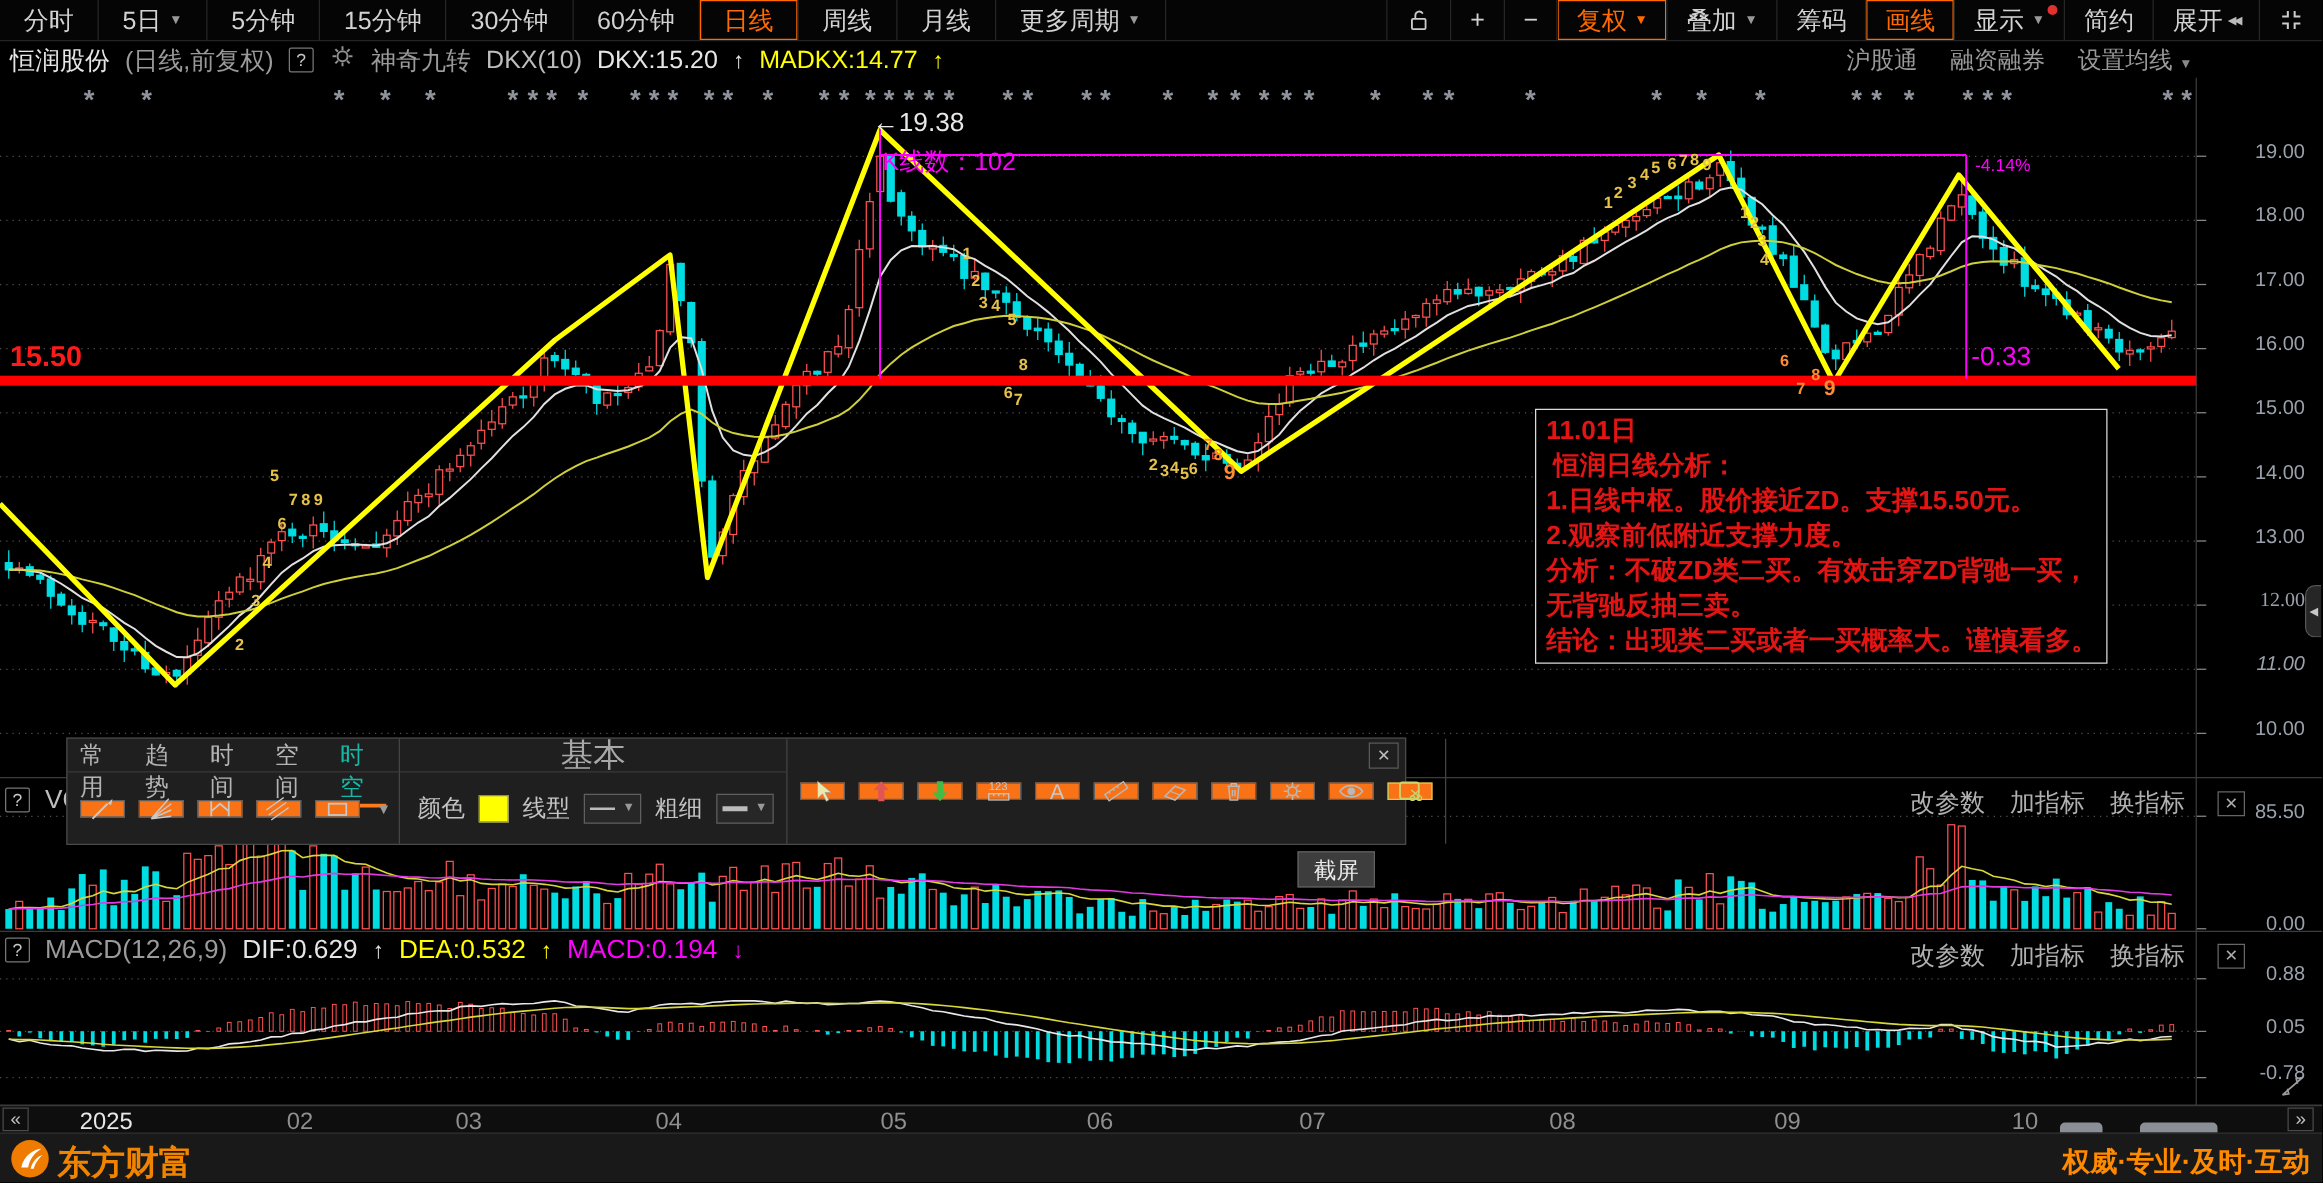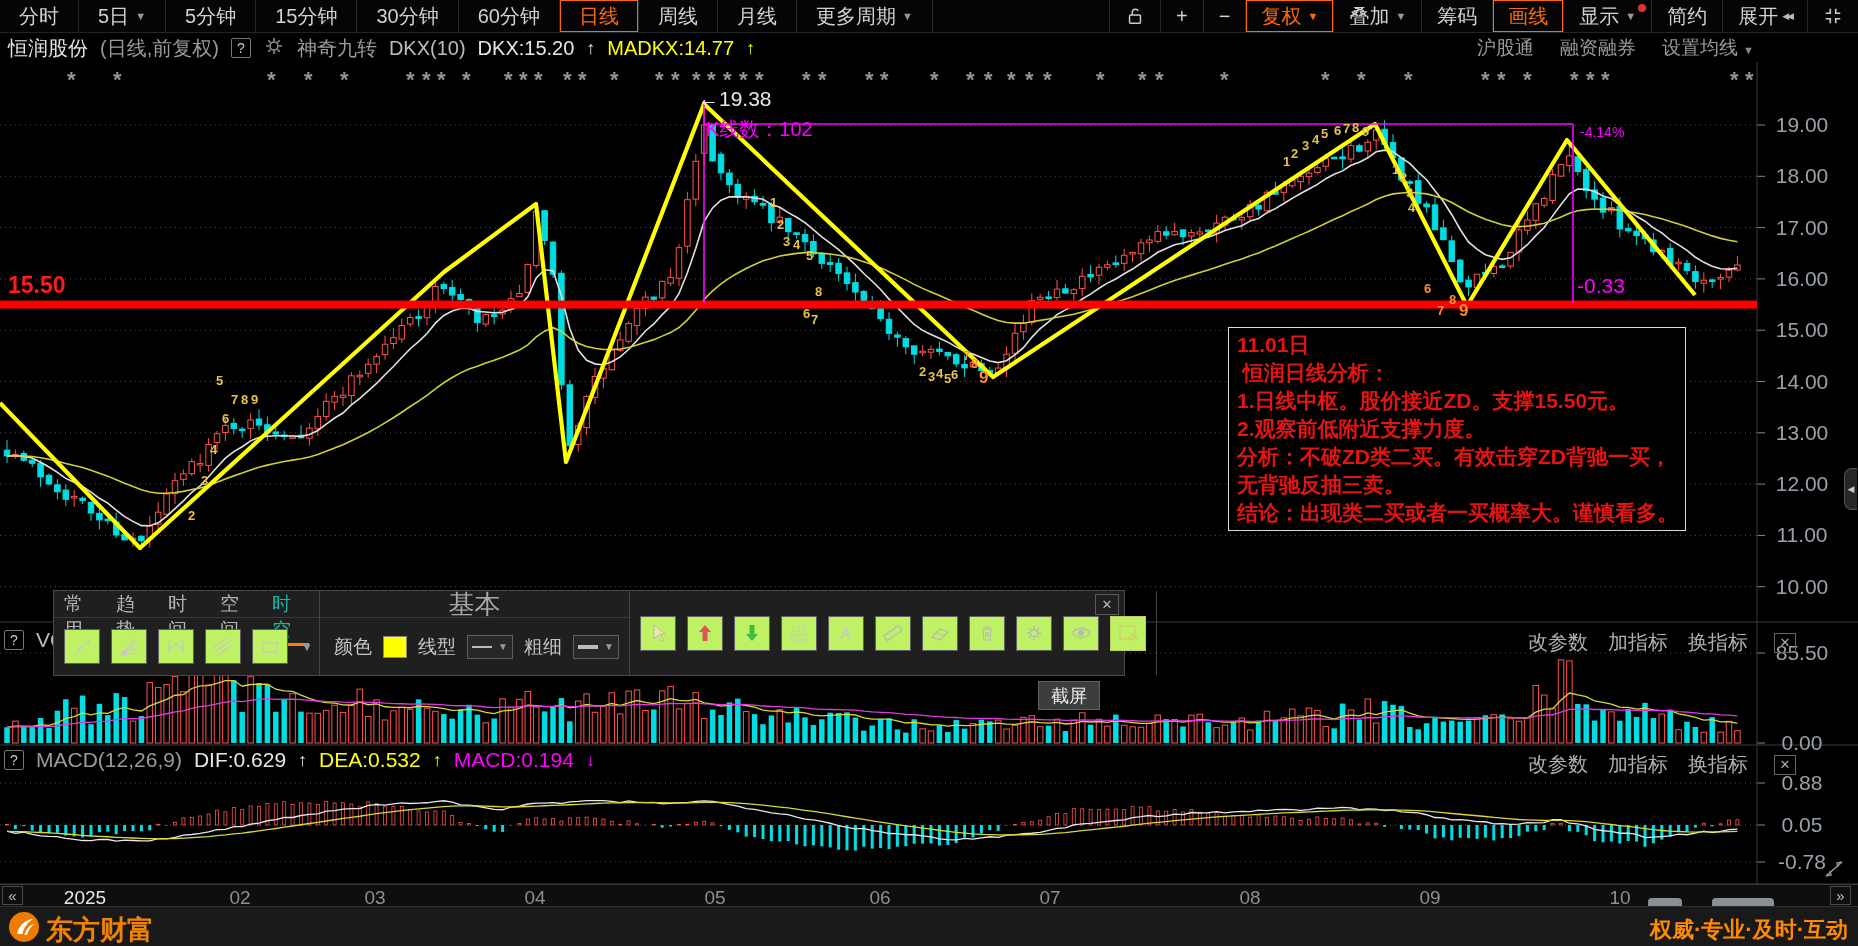--- a/index.html
+++ b/index.html
@@ -20,21 +20,21 @@
   .pb-item .dblarrow{font-size:9px;color:#bbb;margin-left:4px;letter-spacing:-2px}
   .pb-item svg{display:block}
   
   #infobar{position:absolute;top:34px;left:0;right:0;height:28px;display:flex;align-items:center;gap:12px;padding:0 8px;font-size:20px;z-index:8;background:#000}
   .t-white{color:#e6e6e6}.t-dim{color:#9a9a9a}.t-dim2{color:#bdbdbd}.t-yellow{color:#ffff00}
   .helpbox{width:20px;height:20px;border:1px solid #777;border-radius:2px;color:#c8c8c8;font-size:14px;display:flex;align-items:center;justify-content:center}
   #ib-right{position:absolute;right:104px;top:0;height:28px;display:flex;align-items:center;gap:26px;color:#9a9a9a;font-size:19px}
   #ib-right .caret{font-size:11px;color:#888;margin-left:5px}
   .arr{font-size:18px}
   
-  .axlbl{position:absolute;width:84px;text-align:center;font-size:21px;color:#9aa1aa}
+  .axlbl{position:absolute;width:84px;text-align:right;font-size:16px;color:#9aa1aa}
   .astk{position:absolute;color:#8f949c;font-size:22px;font-weight:bold;line-height:20px}
   .tdm{position:absolute;font-weight:bold;font-size:13px;line-height:13px}
   .tdm.big{font-size:17px}
   .lbl{position:absolute;white-space: nowrap;}
   #lbl-support{left:8px;top:272px;color:#ff1a1a;font-size:23px;font-weight:bold}
   #lbl-peak{left:698px;top:87px;color:#e8e8e8;font-size:21px}
   #lbl-kcount{left:706px;top:116px;color:#ff00ff;font-size:20px}
   #lbl-pct{left:1580px;top:124px;color:#ff00ff;font-size:14px}
   #lbl-diff{left:1577px;top:274px;color:#ff00ff;font-size:21px}
   #note-box{position:absolute;left:1228px;top:327px;width:458px;border:1px solid #dcdcdc;background:#000;color:#e41414;font-size:21px;font-weight:bold;line-height:28px;padding:3px 8px;white-space:pre;z-index:4}
@@ -49,21 +49,21 @@
   
   #drawbar{position:absolute;left:53px;top:590px;width:1072px;height:86px;background:#1f1f1f;border:1px solid #4a4a4a;display:flex;z-index:6}
   .db-sec{border-right:1px solid #444;display:flex;flex-direction:column}
   .db-sec:last-child{border-right:none}
   .db-head{height:27px;border-bottom:1px solid #3a3a3a;display:flex;align-items:center}
   .db-title{justify-content:center;color:#a8a8a8;font-size:26px}
   #db-tabs{display:flex;gap:15px;padding:0 10px;height:100%;align-items:flex-start}
   .db-tab{font-size:19px;color:#b4b4b4;display:flex;align-items:center;cursor:pointer;border-bottom:3px solid transparent}
   .db-tab.active{color:#14b8a6;border-bottom-color:#ff7a1a}
   .db-body{flex:1;display:flex;align-items:center;gap:11px;padding:0 10px}
-  .db-btn{width:36px;height:35px;border:1px solid #5f5f5f;background:#bef264;display:flex;align-items:center;justify-content:center;cursor:pointer;flex:none}
+  .db-btn{width:36px;height:14px;border:1px solid #5f5f5f;background:#f97316;display:flex;align-items:center;justify-content:center;cursor:pointer;flex:none}
   .db-btn.hl{border-color:#c6cf5e}
   .db-caret{color:#999;font-size:12px;margin-left:2px}
   .db-lbl{font-size:19px;color:#c4c4c4;white-space:nowrap}
   #color-swatch{width:24px;height:22px;border:1px solid #888;flex:none}
   .db-dd{width:46px;height:24px;border:1px solid #5f5f5f;background:#272727;display:flex;align-items:center;justify-content:space-between;padding:0 4px;flex:none}
   .db-dd .ln{display:block;width:20px;height:2px;background:#bbb}
   .db-dd .ln.thick{height:4px}
   .db-dd .caret{font-size:10px;color:#999;font-style:normal}
   #db-close{position:absolute;right:5px;top:3px;width:24px;height:21px;border:1px solid #5a5a5a;color:#bbb;font-size:13px;display:flex;align-items:center;justify-content:center;cursor:pointer}
   #tooltip{position:absolute;left:1038px;top:681px;width:62px;height:29px;background:#3d3d3d;border:1px solid #606060;color:#ececec;font-size:18px;display:flex;align-items:center;justify-content:center;z-index:7}
@@ -978,22 +978,22 @@
     <div class="lbl" id="lbl-pct">-4.14%</div>
     <div class="lbl" id="lbl-diff">-0.33</div>
     <div id="note-box"><div style="pointer-events: none;">11.01日</div><div style="pointer-events: none;"> 恒润日线分析：</div><div style="pointer-events: none;">1.日线中枢。股价接近ZD。支撑15.50元。</div><div style="pointer-events: none;">2.观察前低附近支撑力度。</div><div style="pointer-events: none;">分析：不破ZD类二买。有效击穿ZD背驰一买，</div><div style="pointer-events: none;">无背驰反抽三卖。</div><div style="pointer-events: none;">结论：出现类二买或者一买概率大。谨慎看多。</div></div>
   <div class="axlbl" style="left: 1760px; top: 113px;">19.00</div>
       <div class="axlbl" style="left: 1760px; top: 164.3px;">18.00</div>
       <div class="axlbl" style="left: 1760px; top: 215.6px;">17.00</div>
       <div class="axlbl" style="left: 1760px; top: 266.9px;">16.00</div>
       <div class="axlbl" style="left: 1760px; top: 318.2px;">15.00</div>
       <div class="axlbl" style="left: 1760px; top: 369.5px;">14.00</div>
       <div class="axlbl" style="left: 1760px; top: 420.8px;">13.00</div>
-      <div class="axlbl" style="left: 1760px; top: 472.1px;">12.00</div>
-      <div class="axlbl" style="left: 1760px; top: 523.4px;">11.00</div>
+      <div class="axlbl" style="left: 1760px; top: 472.1px; font-family: Liberation Serif, serif;">12.00</div>
+      <div class="axlbl" style="left: 1760px; top: 523.4px; font-style: italic;">11.00</div>
       <div class="axlbl" style="left: 1760px; top: 574.7px;">10.00</div>
       <div class="axlbl" style="left: 1760px; top: 641px;">85.50</div>
       <div class="axlbl" style="left: 1760px; top: 731px;">0.00</div>
       <div class="axlbl" style="left: 1760px; top: 771px;">0.88</div>
       <div class="axlbl" style="left: 1760px; top: 813px;">0.05</div>
       <div class="axlbl" style="left: 1760px; top: 850px;">-0.78</div>
       <div class="astk" style="left: 67px; top: 70px;">*</div>
       <div class="astk" style="left: 113px; top: 70px;">*</div>
       <div class="astk" style="left: 267px; top: 70px;">*</div>
       <div class="astk" style="left: 304px; top: 70px;">*</div>

